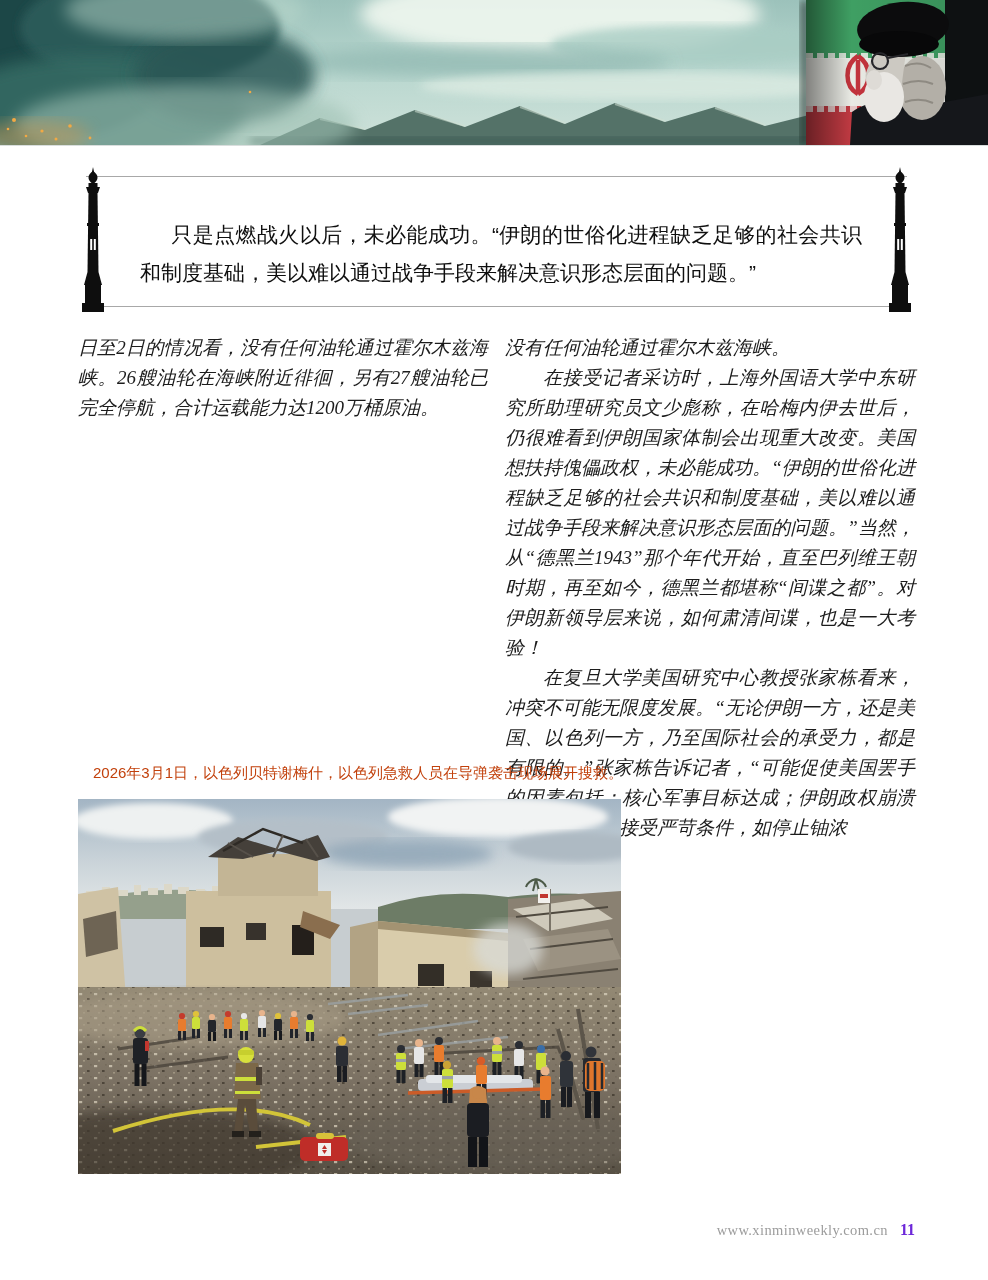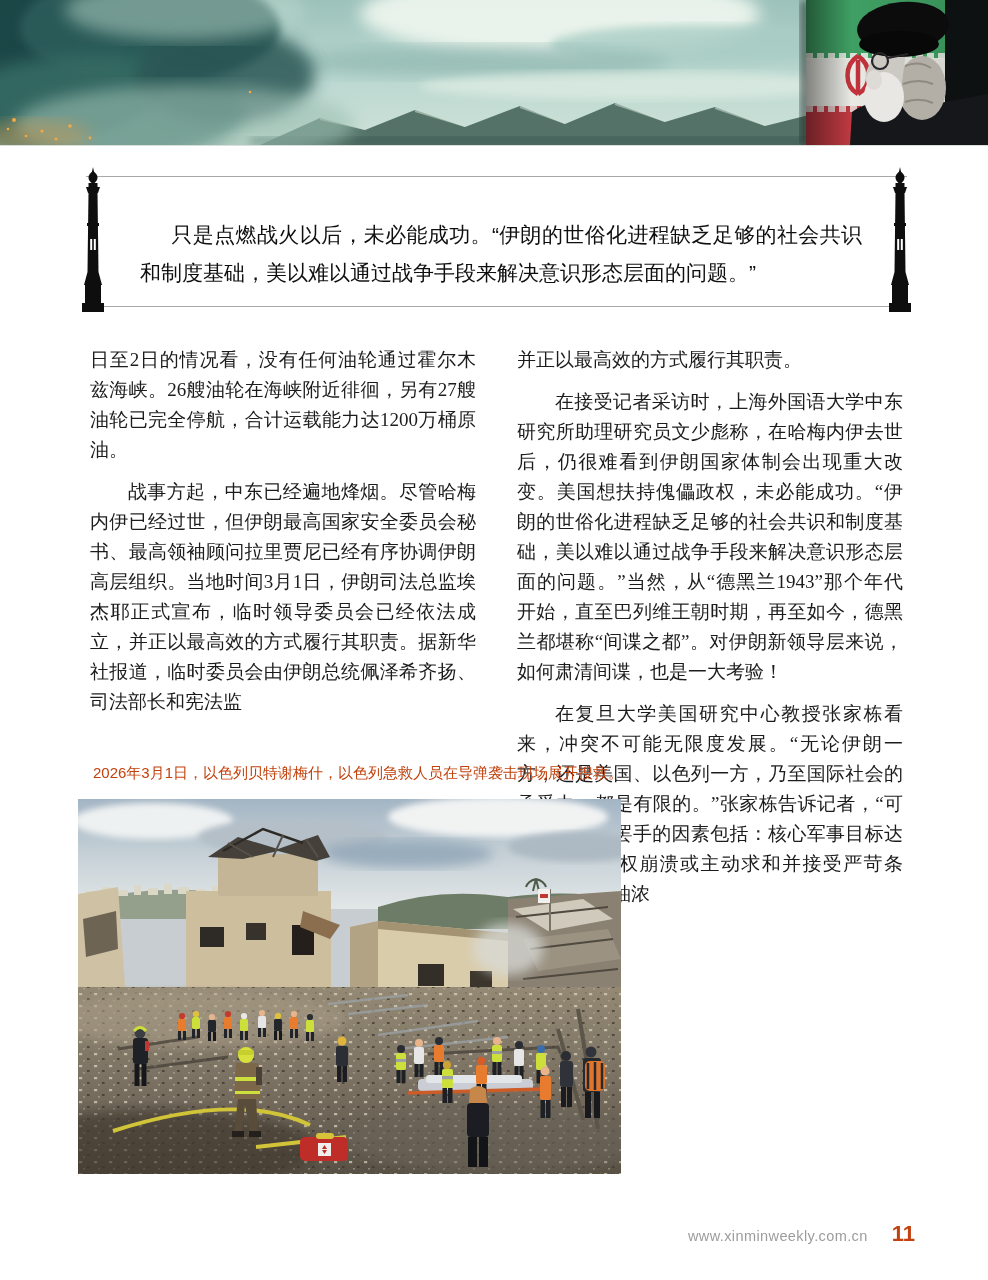--- a/index.html
+++ b/index.html
@@ -17,38 +17,38 @@
   .minaret.right{right:0;transform:scaleX(-1);}
   .quote-text{position:absolute;left:62px;top:50px;width:722px;
               font-family:"Liberation Sans",sans-serif;font-size:21px;line-height:38px;
               text-align:justify;text-indent:1.5em;color:#0f0f0f;}
   .quote-text .q-bold{font-weight:normal;}
   
   .columns{position:absolute;top:333px;left:78px;width:837px;}
   .col{position:absolute;top:0;width:410px;font-size:19px;line-height:30px;text-align:justify;}
   .col-left{left:0;}
   .col-right{left:427px;}
-  .col p, .col-narrow p{margin:12px;}
+  .col p, .col-narrow p{margin:0;font-style:italic;}
   p.indent{text-indent:2em;}
   
   .caption{position:absolute;top:764px;left:78px;width:560px;
            font-family:"Liberation Sans",sans-serif;font-size:15px;color:#c2410c;text-align:center;}
   
   .photo{position:absolute;top:799px;left:78px;width:543px;height:375px;overflow:hidden;background:#c7cdd0;}
   
   .col-narrow{position:absolute;top:762px;left:658px;width:258px;
               font-size:17px;line-height:30px;text-align:justify;}
   .end-mark{display:inline-block;width:19px;height:19px;margin-left:3px;vertical-align:-2px;
             background:#b5342c;color:#fff;font-family:"Liberation Sans",sans-serif;
             font-size:14px;font-weight:bold;line-height:19px;text-align:center;text-indent:0;}
   
-  .footer{position:absolute;top:1221px;right:73px;display:flex;align-items:baseline;gap:24px;
-          font-family:Liberation Sans, sans-serif;}
+  .footer{position:absolute;top:1221px;right:73px;display:flex;align-items:baseline;gap:12px;
+          font-family:Liberation Serif, serif;}
   .footer .site{font-size:14.5px;color:#9c9c9c;letter-spacing:.4px;}
-  .footer .pagenum{font-size:22px;color:#c2410c;font-weight:bold;}
+  .footer .pagenum{font-size:16px;color:#6d28d9;font-weight:bold;}
 </style>
 </head>
 <body>
 
 <div class="page">
 
   <div class="banner">
     <svg width="988" height="145" viewBox="0 0 988 145">
       <defs>
         <linearGradient id="bsky" x1="0" y1="0" x2="0" y2="1">
@@ -164,24 +164,23 @@
       </g>
       <rect x="12.2" y="72" width="2" height="11" fill="#ffffff"></rect>
       <rect x="15.8" y="72" width="2" height="11" fill="#ffffff"></rect>
     </svg>
     <div class="quote-text"><span class="q-intro">只是点燃战火以后，未必能成功。</span><span class="q-bold">“伊朗的世俗化进程缺乏足够的社会共识和制度基础，美以难以通过战争手段来解决意识形态层面的问题。”</span></div>
   </div>
 
   <div class="columns">
     <div class="col col-left">
       <p>日至2日的情况看，没有任何油轮通过霍尔木兹海峡。26艘油轮在海峡附近徘徊，另有27艘油轮已完全停航，合计运载能力达1200万桶原油。</p>
-      <p class="indent">战事方起，中东已经遍地烽烟。尽管哈梅内伊已经过世，但伊朗最高国家安全委员会秘书、最高领袖顾问拉里贾尼已经有序协调伊朗高层组织。当地时间3月1日，伊朗司法总监埃杰耶正式宣布，临时领导委员会已经依法成立，并正以最高效的方式履行其职责。据新华社报道，临时委员会由伊朗总统佩泽希齐扬、司法部长和宪法监</p>
     </div>
     <div class="col col-right">
-      <p>并正以最高效的方式履行其职责。</p>
+      <p>没有任何油轮通过霍尔木兹海峡。</p>
       <p class="indent">在接受记者采访时，上海外国语大学中东研究所助理研究员文少彪称，在哈梅内伊去世后，仍很难看到伊朗国家体制会出现重大改变。美国想扶持傀儡政权，未必能成功。“伊朗的世俗化进程缺乏足够的社会共识和制度基础，美以难以通过战争手段来解决意识形态层面的问题。”当然，从“德黑兰1943”那个年代开始，直至巴列维王朝时期，再至如今，德黑兰都堪称“间谍之都”。对伊朗新领导层来说，如何肃清间谍，也是一大考验！</p>
       <p class="indent">在复旦大学美国研究中心教授张家栋看来，冲突不可能无限度发展。“无论伊朗一方，还是美国、以色列一方，乃至国际社会的承受力，都是有限的。”张家栋告诉记者，“可能促使美国罢手的因素包括：核心军事目标达成；伊朗政权崩溃或主动求和并接受严苛条件，如停止铀浓</p>
     </div>
   </div>
 
   <div class="caption">2026年3月1日，以色列贝特谢梅什，以色列急救人员在导弹袭击现场展开搜救。</div>
 
   <div class="photo">
     <svg width="543" height="375" viewBox="0 0 543 375">
       <defs>

